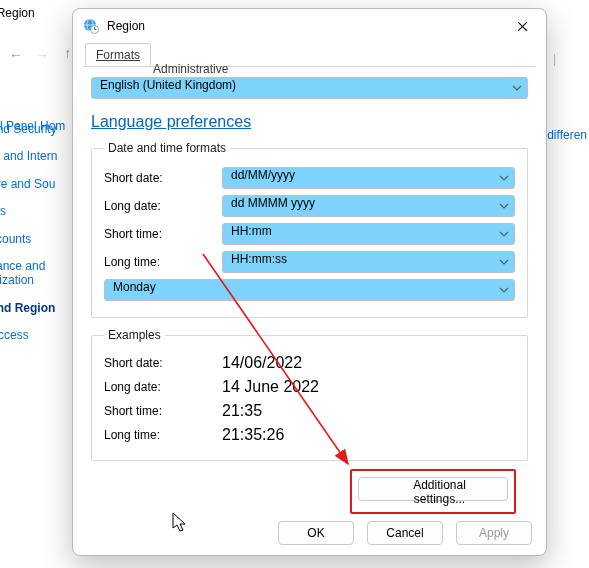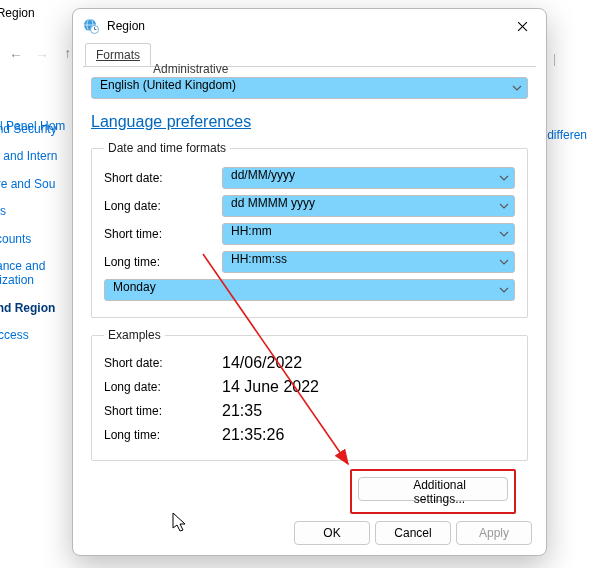--- a/index.html
+++ b/index.html
@@ -50,21 +50,21 @@
   .row .rval { font-size: 16px; }
 
   .arrow-svg { position: absolute; left: 0; top: 0; pointer-events: none; }
 
   .addl-wrap { display: flex; justify-content: flex-end; padding-right: 12px; margin-top: -2px; }
   .addl-border { border: 2px solid #d81a1a; padding: 6px; border-radius: 2px; }
   .btn { height: 24px; min-width: 76px; padding: 0 14px; border: 1px solid #c9c9c9; border-radius: 4px; background: #fdfdfd; font-size: 12px; cursor: pointer; }
   .btn.disabled { color: #9a9a9a; cursor: default; }
   .addl-btn { width: 150px; padding-left: 27px; }
 
-  .dlg-buttons { position: absolute; bottom: 10px; right: 14px; display: flex; gap: 5px; }
+  .dlg-buttons { position: absolute; bottom: 10px; right: 14px; display: flex; gap: 13px; }
 
   .cursor { position: absolute; left: 172px; top: 512px; pointer-events: none; }
 </style>
 </head>
 <body>
 
 <div class="bg">
   <div class="bg-title">nd Region</div>
   <div class="bg-navarrows">
     <span class="bg-navarrow">←</span>

